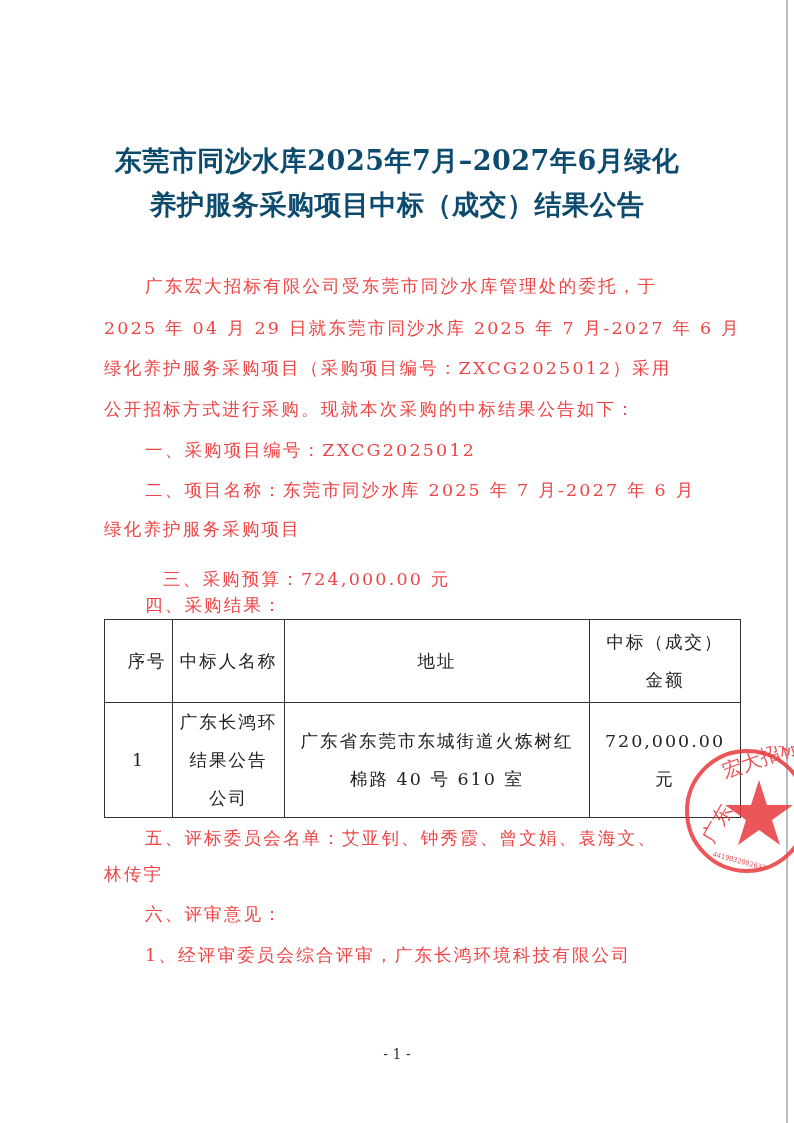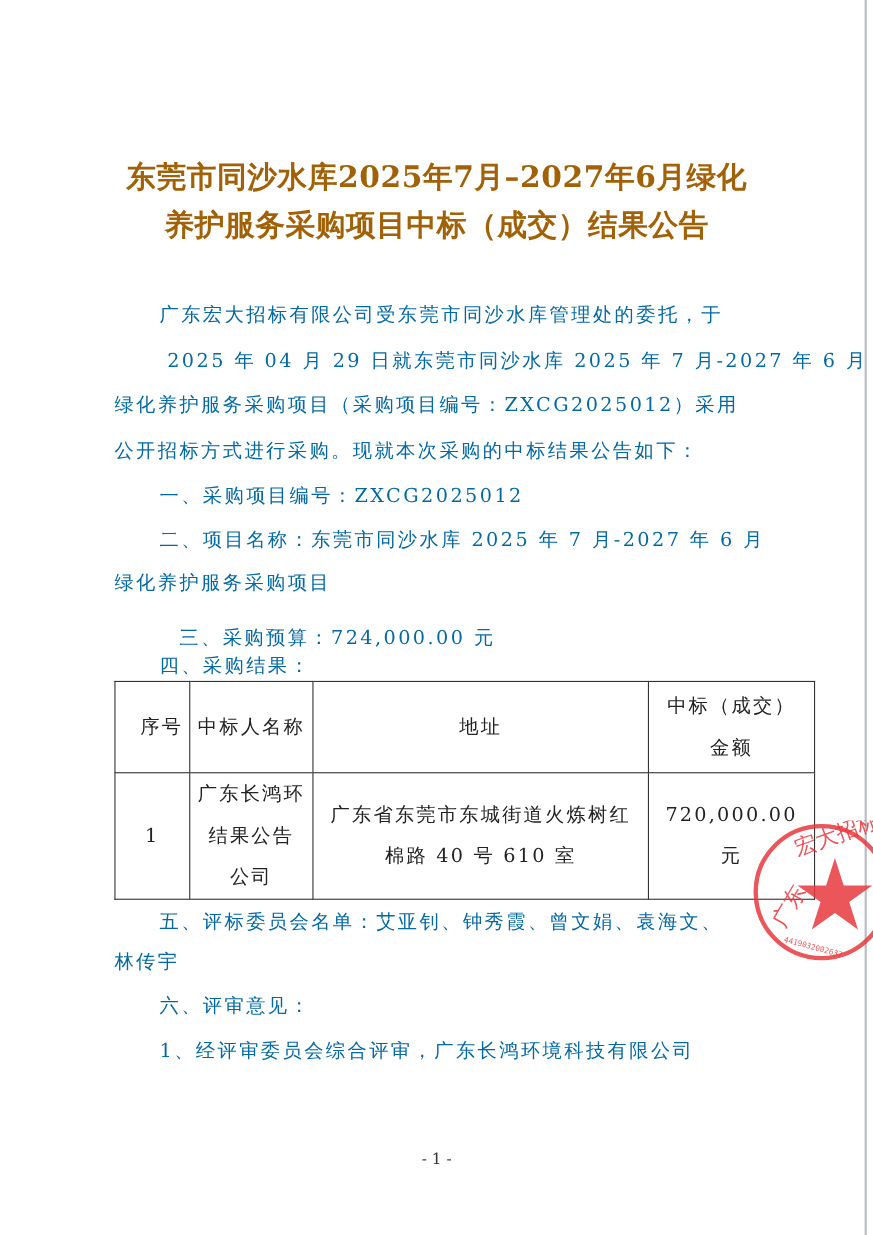--- a/index.html
+++ b/index.html
@@ -8,25 +8,25 @@
     background: #ffffff; color: #1a1a1a;
     font-family: "DejaVu Serif", "Liberation Serif", serif;
   }
   .edge-line {
     position: absolute; left: 786px; top: 0; width: 2px; height: 1123px;
     background: #b9bec4;
   }
   .title {
     position: absolute; left: 0; width: 794px; text-align: center;
     font-family: "DejaVu Serif", serif; font-weight: bold;
-    font-size: 27px; color: #a16207; letter-spacing: 0.5px;
+    font-size: 27px; color: #0c4a6e; letter-spacing: 0.5px;
   }
   .title.l1 { top: 143px; }
   .title.l2 { top: 187px; }
-  .line { position: absolute; font-size: 17.5px; white-space: nowrap; color: #0369a1; letter-spacing: 2.2px; }
+  .line { position: absolute; font-size: 17.5px; white-space: nowrap; color: #ef4444; letter-spacing: 2.2px; }
   table.result {
     position: absolute; left: 104px; top: 619px;
     border-collapse: collapse; font-size: 17.5px; color: #222;
   }
   table.result td, table.result th {
     border: 1.3px solid #333; text-align: center; vertical-align: middle;
     font-weight: normal; padding: 0 3px; line-height: 38px; letter-spacing: 2px; margin-left: 32px;
   }
   .stamp {
     position: absolute; left: 682px; top: 746px; width: 130px; height: 130px;
@@ -38,21 +38,21 @@
 </head>
 <body>
 
 <div class="edge-line"></div>
 
 <div class="title l1">东莞市同沙水库2025年7月–2027年6月绿化</div>
 <div class="title l2">养护服务采购项目中标（成交）结果公告</div>
 
 <div>
   <div class="line" style="left:145px;top:274px;">广东宏大招标有限公司受东莞市同沙水库管理处的委托，于</div>
-  <div class="line" style="left:104px;top:316px;margin-left:48px;">2025 年 04 月 29 日就东莞市同沙水库 2025 年 7 月-2027 年 6 月</div>
+  <div class="line" style="left:104px;top:316px;">2025 年 04 月 29 日就东莞市同沙水库 2025 年 7 月-2027 年 6 月</div>
   <div class="line" style="left:104px;top:356px;">绿化养护服务采购项目（采购项目编号：ZXCG2025012）采用</div>
   <div class="line" style="left:104px;top:397px;">公开招标方式进行采购。现就本次采购的中标结果公告如下：</div>
 </div>
 
 <div class="line" style="left:145px;top:438px;">一、采购项目编号：ZXCG2025012</div>
 <div class="line" style="left:145px;top:478px;">二、项目名称：东莞市同沙水库 2025 年 7 月-2027 年 6 月</div>
 <div class="line" style="left:104px;top:517px;">绿化养护服务采购项目</div>
 <div class="line" style="left:145px;top:567px;margin-left:18px;">三、采购预算：724,000.00 元</div>
 <div class="line" style="left:145px;top:593px;">四、采购结果：</div>
 

